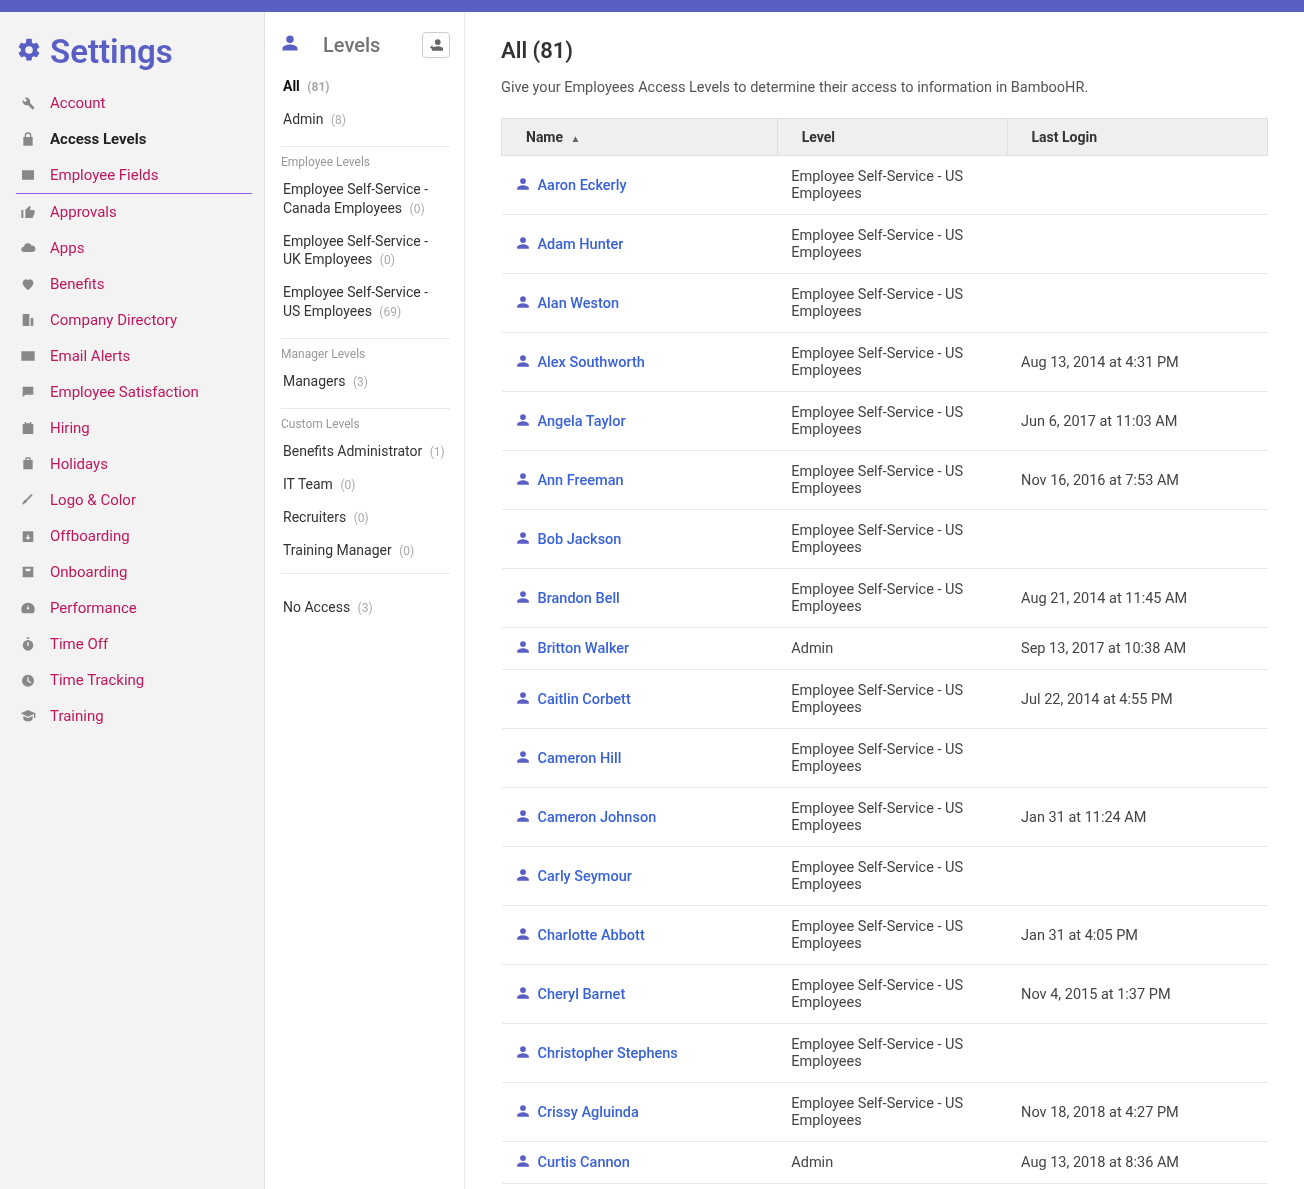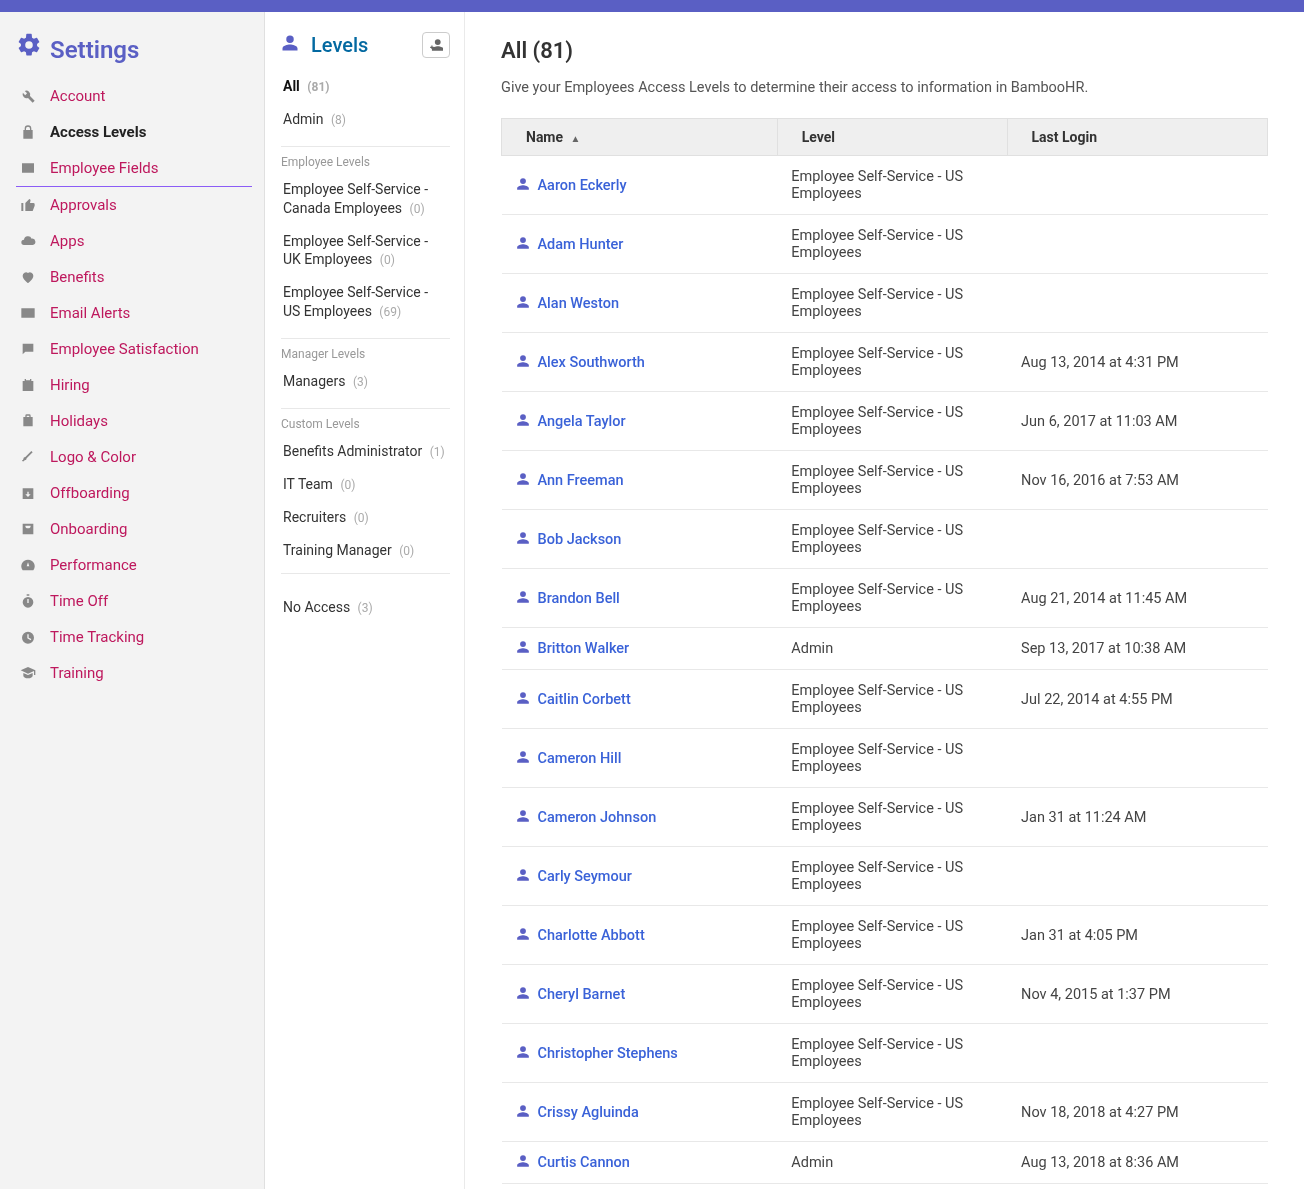--- a/index.html
+++ b/index.html
@@ -22,21 +22,21 @@
     width: 265px;
     background: #f3f3f3;
     border-right: 1px solid #e0e0e0;
     padding: 20px 12px 20px 16px;
   }
   .sidebar-title {
     display: flex;
     align-items: flex-end;
     gap: 8px;
     color: #5a5fc4;
-    font-size: 24px;
+    font-size: 33px;
     font-weight: 600;
     margin: 0 0 14px 0;
   }
   .sidebar-title svg { fill: #5a5fc4; }
   .sidebar-list {
     display: flex;
     flex-direction: column;
   }
   .sidebar-item {
     display: flex;
@@ -72,22 +72,22 @@
   }
   .levels-header {
     display: flex;
     align-items: center;
     justify-content: space-between;
     margin-bottom: 12px;
   }
   .levels-title {
     display: flex;
     align-items: center;
-    gap: 12px;
-    color: #0369a1;
+    gap: 24px;
+    color: #737373;
     font-size: 20px;
     font-weight: 500;
   }
   .levels-title svg { fill: #5a5fc4; }
   .add-level-btn {
     border: 1px solid #ccc;
     border-radius: 4px;
     background: #fff;
     width: 28px;
     height: 26px;
@@ -249,20 +249,28 @@
           </span>
           <span>Apps</span>
         </div>
         <div class="sidebar-item">
           <span class="icon">
             <svg width="16" height="16" viewBox="0 0 24 24">
               <path d="M12 21s-8-5.3-8-11a5 5 0 0 1 8-4 5 5 0 0 1 8 4c0 5.7-8 11-8 11Z"></path>
             </svg>
           </span>
           <span>Benefits</span>
+        </div>
+        <div class="sidebar-item">
+          <span class="icon">
+            <svg width="16" height="16" viewBox="0 0 24 24">
+              <path d="M4 21V3h10v18Zm12 0V9h4v12ZM6 5h2v2H6Zm4 0h2v2h-2ZM6 9h2v2H6Zm4 0h2v2h-2ZM6 13h2v2H6Zm4 0h2v2h-2Z"></path>
+            </svg>
+          </span>
+          <span>Company Directory</span>
         </div>
         <div class="sidebar-item">
           <span class="icon">
             <svg width="16" height="16" viewBox="0 0 24 24">
               <path d="M2 5h20v14H2Zm10 7L3 6h18Z"></path>
             </svg>
           </span>
           <span>Email Alerts</span>
         </div>
         <div class="sidebar-item">

